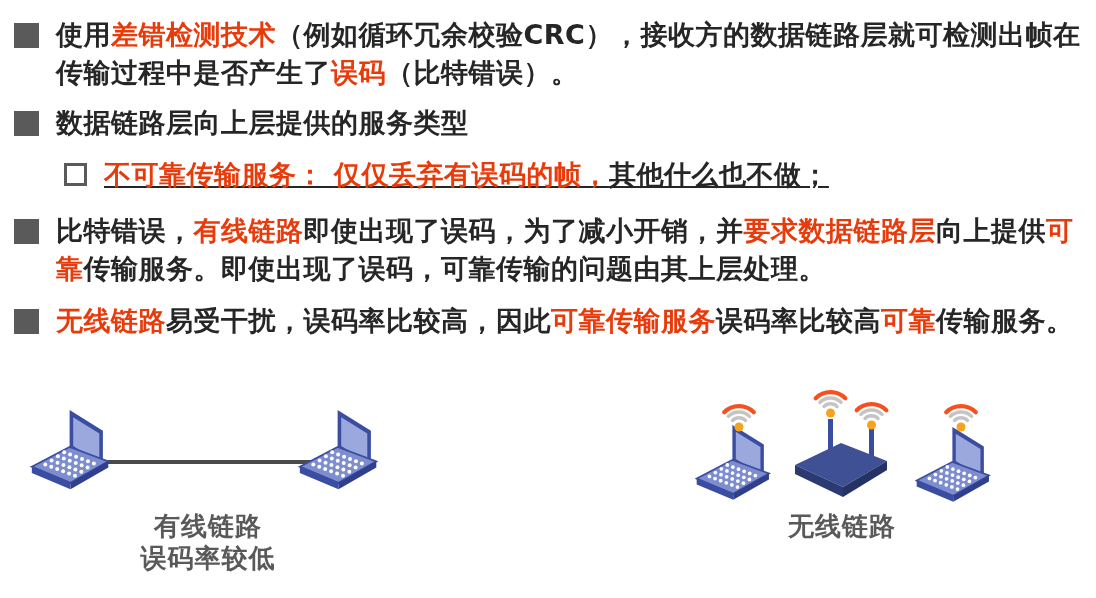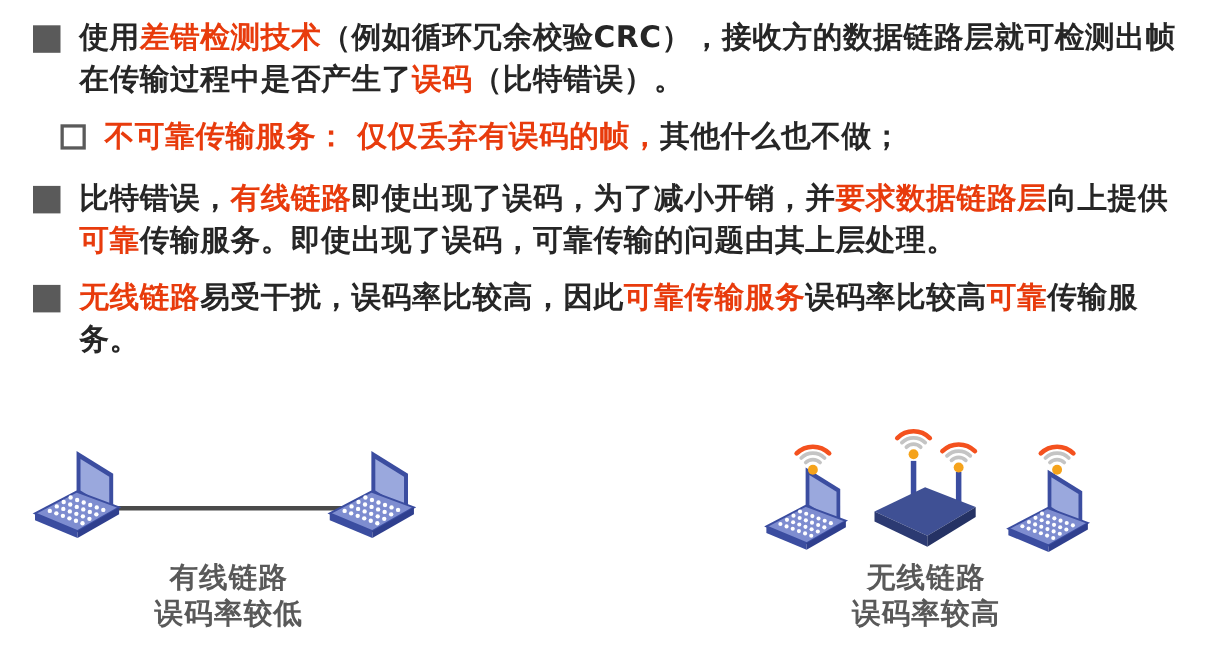--- a/index.html
+++ b/index.html
@@ -1,29 +1,29 @@
 <!DOCTYPE html>
 <html><head>
 <meta charset="utf-8">
 <style>
   * { margin:0; padding:0; box-sizing:border-box; }
   html,body { width:1096px; height:598px; background:#ffffff; overflow:hidden; }
   .slide {
     position:relative; width:1096px; height:598px; background:#ffffff;
-    font-family:"DejaVu Sans", sans-serif; font-weight:bold;padding-left:16px;
+    font-family:"DejaVu Sans", sans-serif; font-weight:bold;
   }
   .bullets { padding:16px 10px 0 14px; }
   .row {
     display:flex; align-items:flex-start;
     font-size:27px; line-height:38px; color:#262626; letter-spacing:0.5px;
   }
   .row .marker {
     flex:none; width:25px; height:25px; background:#5a5a5a; margin:7px 17px 0 0;
   }
-  .row.sub { margin-left:25px; }
+  .row.sub { margin-left:50px;text-decoration:underline; }
   .row.sub .marker {
     background:transparent; border:3px solid #5a5a5a; width:23px; height:23px;
   }
   .row .txt { flex:1; }
   .seg-red { color:#e83b0c; }
   .seg-black { color:#262626; }
   .mt-a { margin-top:12px; }
   .mt-b { margin-top:14px; }
   .mt-c { margin-top:18px; }
   .diagram-layer { position:absolute; left:0; top:0; width:1096px; height:598px; }
@@ -38,20 +38,24 @@
 </style>
 </head>
 <body>
 
 <div class="slide">
 
   <div class="bullets" id="bullet-list">
       <div class="row">
         <span class="marker"></span>
         <span class="txt"><span class="seg-black">使用</span><span class="seg-red">差错检测技术</span><span class="seg-black">（例如循环冗余校验CRC），接收方的数据链路层就可检测出帧在传输过程中是否产生了</span><span class="seg-red">误码</span><span class="seg-black">（比特错误）。</span></span>
+      </div>
+      <div class="row mt-a">
+        <span class="marker"></span>
+        <span class="txt"><span class="seg-black">数据链路层向上层提供的服务类型</span></span>
       </div>
       <div class="row sub mt-b">
         <span class="marker"></span>
         <span class="txt"><span class="seg-red">不可靠传输服务：</span><span class="seg-black"> </span><span class="seg-red">仅仅丢弃有误码的帧，</span><span class="seg-black">其他什么也不做；</span></span>
       </div>
       <div class="row mt-c">
         <span class="marker"></span>
         <span class="txt"><span class="seg-black">比特错误，</span><span class="seg-red">有线链路</span><span class="seg-black">即使出现了误码，为了减小开销，并</span><span class="seg-red">要求数据链路层</span><span class="seg-black">向上提供</span><span class="seg-red">可靠</span><span class="seg-black">传输服务。即使出现了误码，可靠传输的问题由其上层处理。</span></span>
       </div>
       <div class="row mt-b">
@@ -130,16 +134,15 @@
       <use href="#laptop-sym" transform="translate(260,44) scale(0.85)"></use>
       <use href="#wifi-sym" transform="translate(306,44)"></use>
     </svg>
 
     <div class="caption left">
       <div>有线链路</div>
       <div>误码率较低</div>
     </div>
     <div class="caption right">
       <div>无线链路</div>
-      <div>误码率较高</div>
     </div>
   </div>
 </div>
 
 </body></html>

